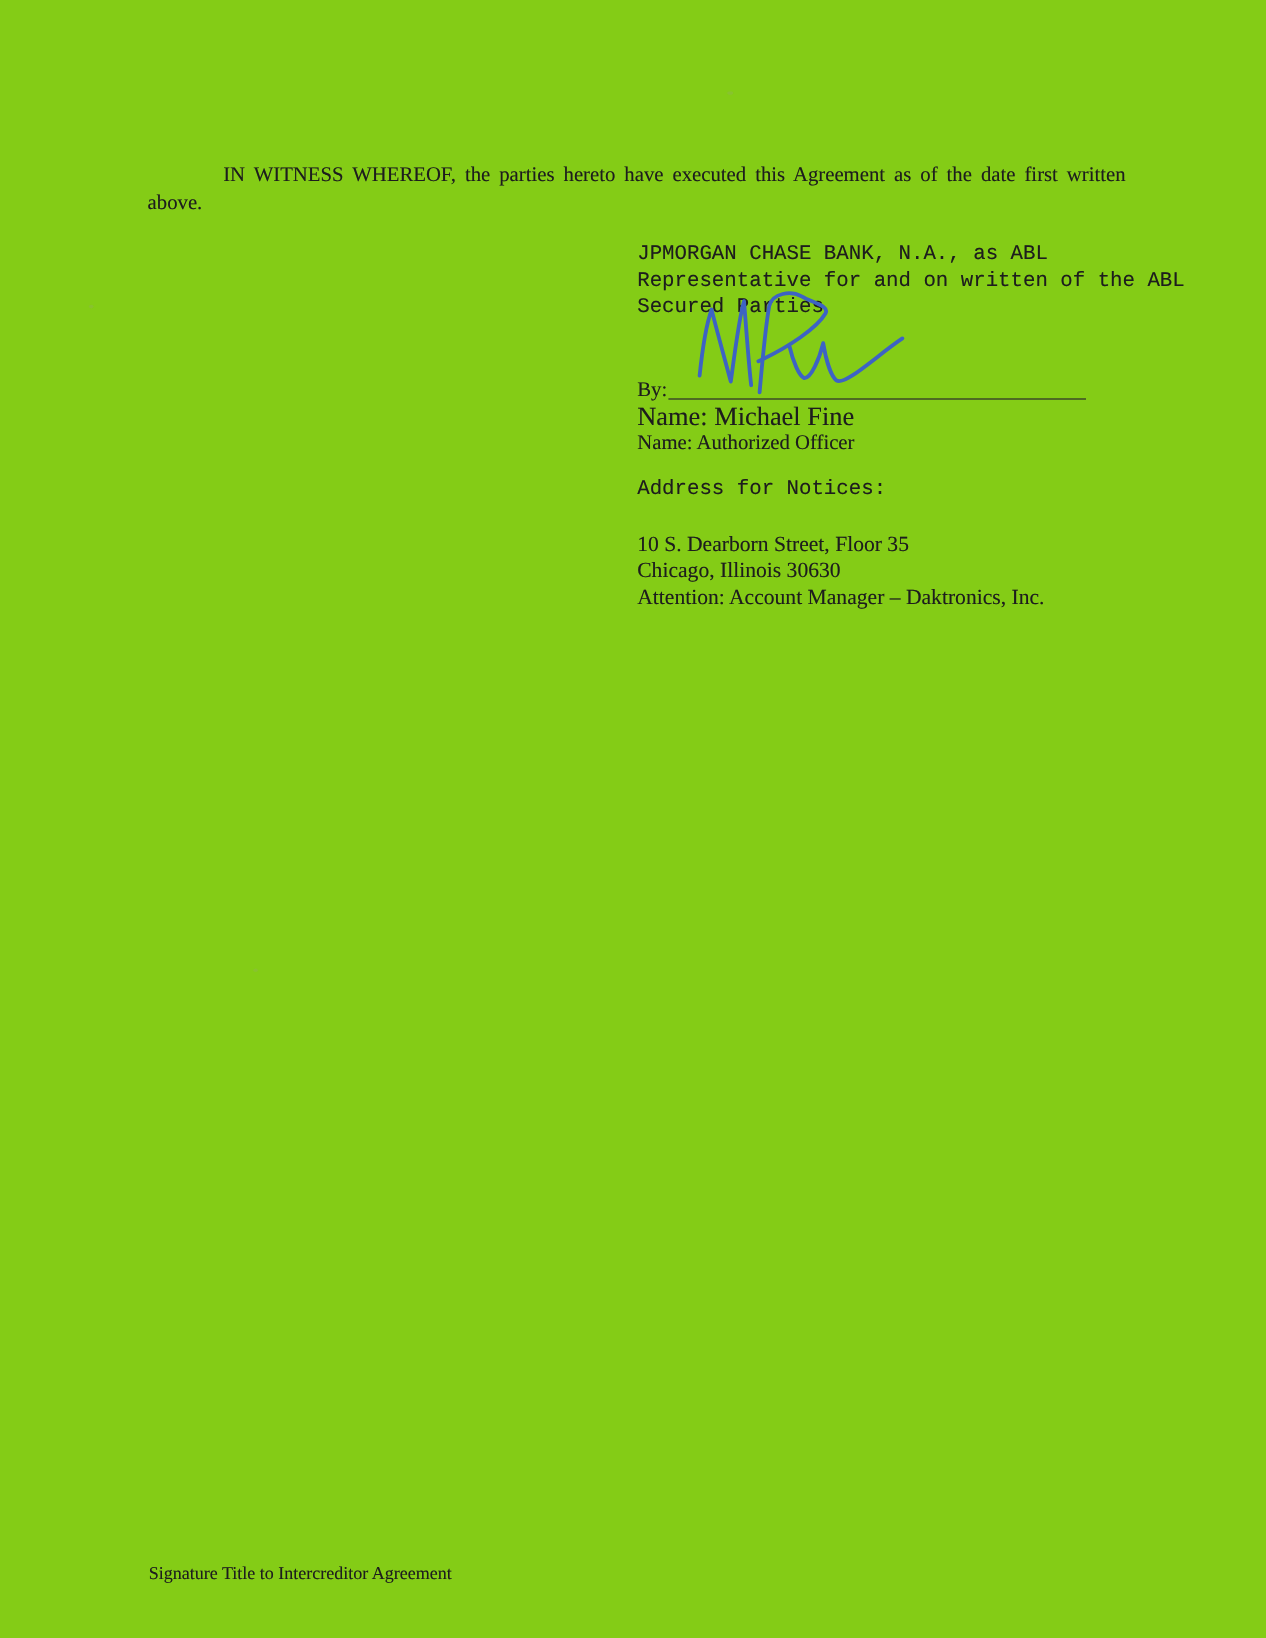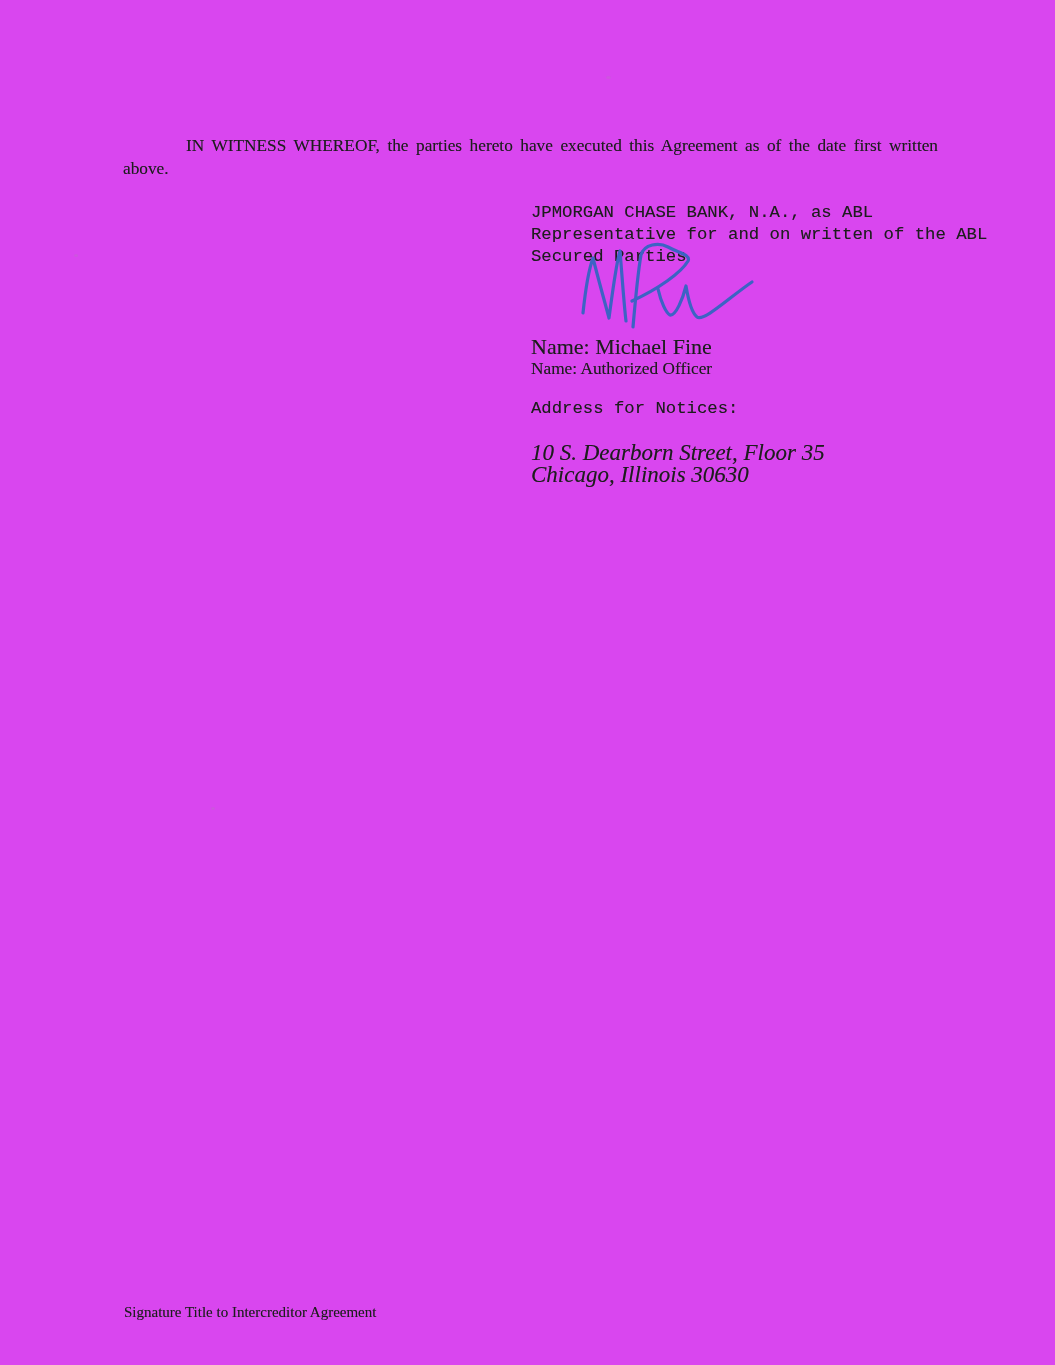--- a/index.html
+++ b/index.html
@@ -5,21 +5,21 @@
   html, body {
     margin: 0;
     padding: 0;
     background: #e9e9e9;
   }
   .page {
     position: relative;
     width: 1055px;
     height: 1365px;
     margin: 0 auto;
-    background: #d946ef;
+    background: #84cc16;
     overflow: hidden;
     font-family: "Liberation Serif", "DejaVu Serif", serif;
     color: #1d1d1d;
     text-shadow: 0 0 0.4px rgba(40,40,40,0.45);
   }
   .witness {
     position: absolute;
     left: 123px;
     right: 117px;
     top: 134px;
@@ -65,21 +65,21 @@
     margin-left: 1px;
   }
   .name-line  { position: absolute; left: 531px; top: 336px; font-size: 22px; line-height: 22px; white-space: nowrap; }
   .title-line { position: absolute; left: 531px; top: 358px; font-size: 17.3px; line-height: 22px; white-space: nowrap; }
   .notices-label {
     position: absolute; left: 531px; top: 398px;
     font-size: 17.3px; line-height: 22px; white-space: nowrap; font-family: Liberation Mono, monospace;
   }
   .notices-lines {
     position: absolute; left: 531px; top: 442px;
-    font-size: 23px; line-height: 22px; font-style: italic;
+    font-size: 18px; line-height: 22px;
   }
   .notices-lines div { white-space: nowrap; }
   .footer {
     position: absolute;
     left: 124px;
     top: 1303px;
     font-size: 15px;
     line-height: 19px;
     white-space: nowrap;
   }
@@ -105,30 +105,35 @@
     <div class="party-line">Representative for and on written of the ABL</div>
     <div class="party-line">Secured Parties</div>
   </div>
 
   <svg class="sig-ink" viewBox="0 0 200 92" fill="none" xmlns="http://www.w3.org/2000/svg">
     <path d="M20,71 C22,52 26,27 30,16 C35,36 42,61 46,76 C49,54 53,22 57,9 C59,33 61,63 63,79" stroke-width="3.2" stroke-linecap="round" stroke-linejoin="round" stroke="#3d63c4"></path>
     <path d="M70,85 C72,62 75,30 78,13 C81,2 96,0 105,5 C116,11 128,13 125,19 C118,31 95,47 69,59" stroke-width="3.2" stroke-linecap="round" stroke-linejoin="round" stroke="#3d63c4"></path>
     <path d="M95,47 C98,60 103,71 107,73 C113,74 120,56 123,44 C125,56 129,71 134,75 C141,80 168,54 189,40" stroke-width="3.2" stroke-linecap="round" stroke-linejoin="round" stroke="#3d63c4"></path>
   </svg>
 
+  <div class="by-row">
+    <span>By:</span>
+    <span class="by-rule"></span>
+  </div>
 
   <div class="name-line">Name: Michael Fine</div>
 
   <div class="title-line">Name: Authorized Officer</div>
 
   <div class="notices-label">Address for Notices:</div>
 
   <div class="notices-lines">
     <div>10 S. Dearborn Street, Floor 35</div>
     <div>Chicago, Illinois 30630</div>
+    <div>Attention: Account Manager – Daktronics, Inc.</div>
   </div>
 
   <div class="footer">Signature Title to Intercreditor Agreement</div>
 
   <div class="speck speck-1"></div>
   <div class="speck speck-2"></div>
   <div class="speck speck-3"></div>
 
 </div>
 

